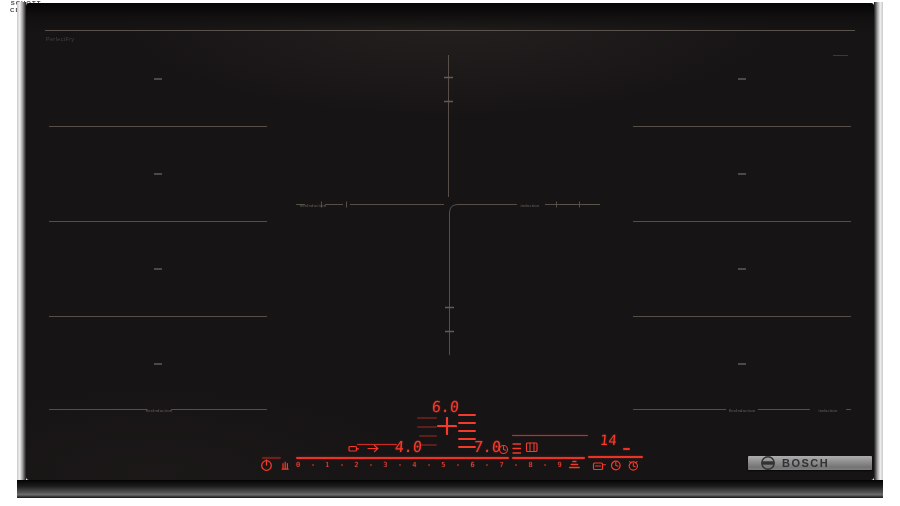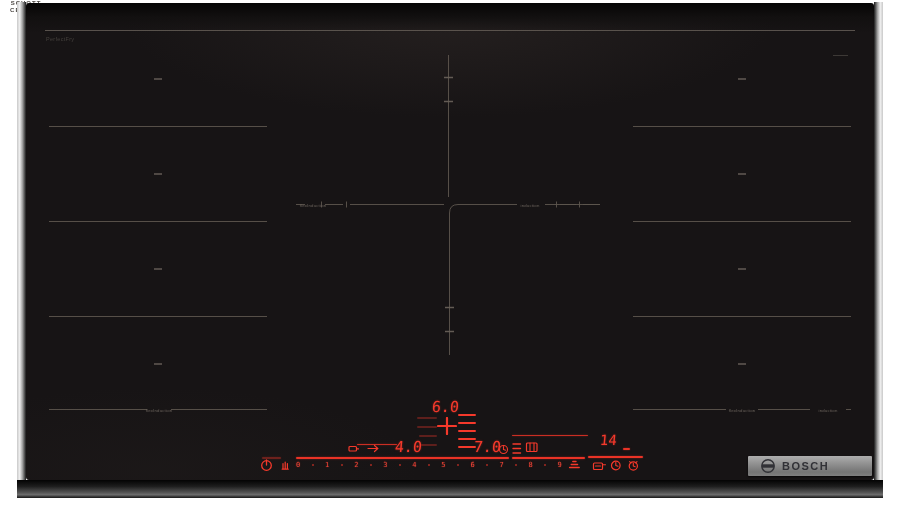--- a/index.html
+++ b/index.html
@@ -35,21 +35,21 @@
   .seg{position:absolute;background:#ea3326;border-radius:1px;box-shadow:0 0 2px rgba(234,51,38,.5);}
   .cp-icon{position:absolute;}
   .cp-icon svg{display:block;}
   .ledstroke{stroke:#f5392b;fill:none;stroke-linecap:round;}
   .scale{position:absolute;left:296px;top:460px;width:266px;height:10px;
          display:flex;align-items:center;justify-content:space-between;}
   .scale-digit{color:#f04335;font-size:7px;line-height:9px;font-family:"DejaVu Sans Mono",monospace;
                text-shadow:0 0 1.5px rgba(240,67,53,.5);}
   .scale-dot{width:2px;height:2px;border-radius:50%;background:#d43327;opacity:.75;}
   
-  .logo-band{position:absolute;left:748px;top:456px;width:124px;height:20px;border-radius:1px;
+  .logo-band{position:absolute;left:748px;top:456px;width:124px;height:14px;border-radius:1px;
     background:linear-gradient(180deg,#aeaeae,#909090 40%,#747474 80%,#7f7f7f);
     display:flex;align-items:center;gap:6px;padding-left:12px;box-sizing:border-box;
     box-shadow:0 1px 2px rgba(0,0,0,.7);}
   .logo-text{color:#313136;font-weight:bold;font-size:11px;letter-spacing:1.5px;
              font-family:"Liberation Sans",sans-serif;}
 </style>
 </head>
 <body>
 
 <div class="stage">

